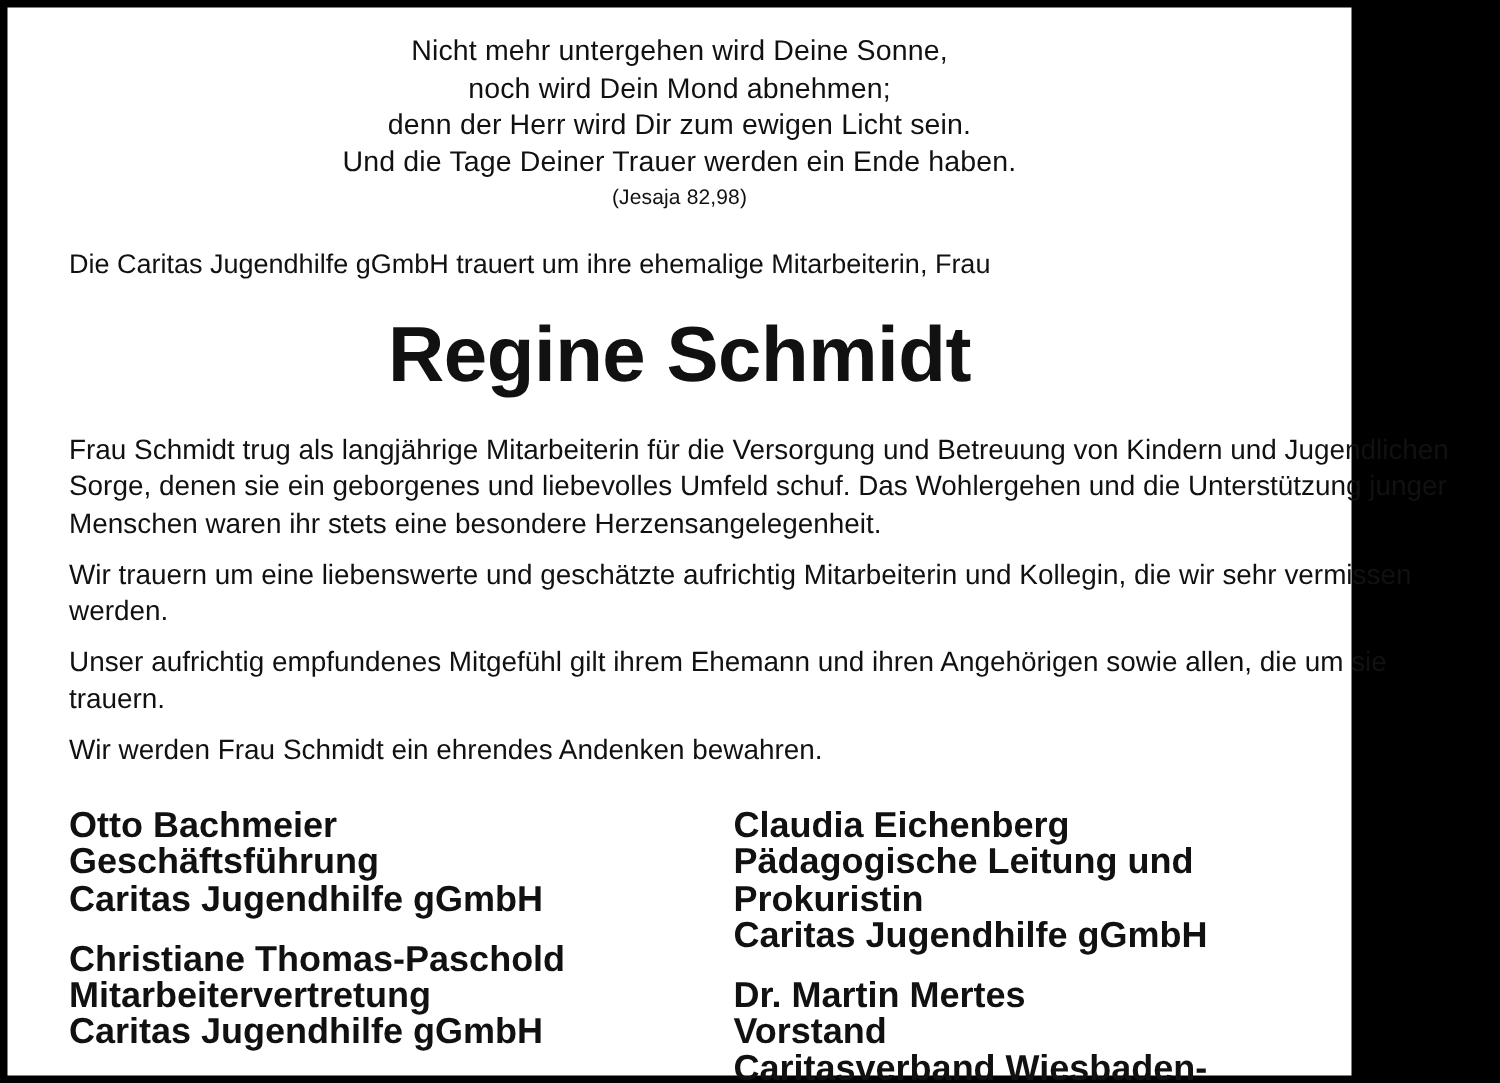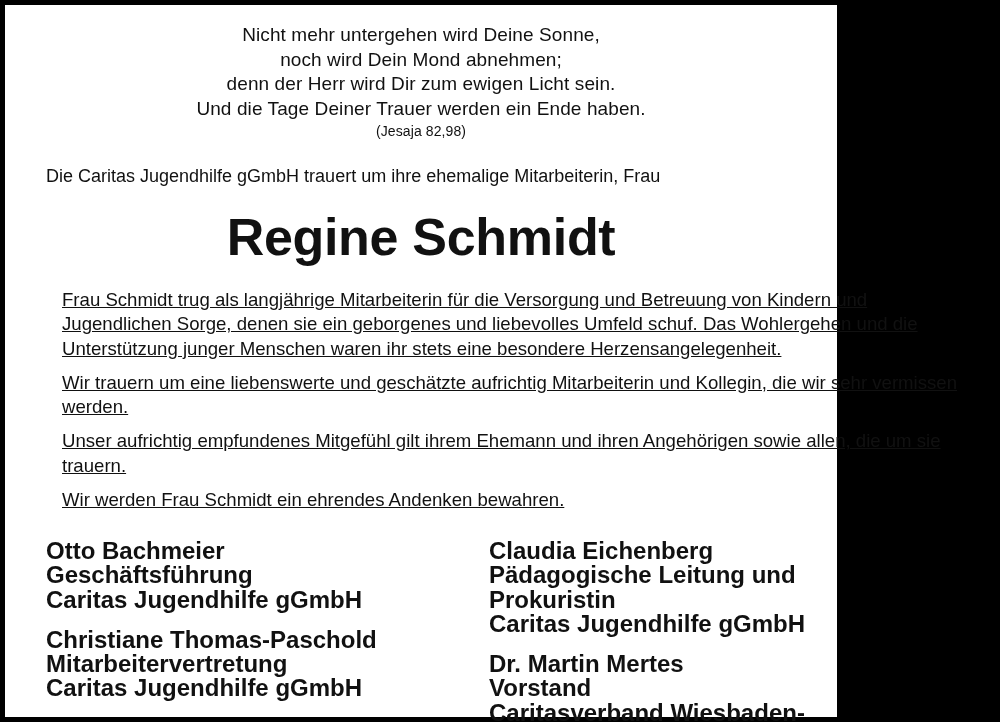--- a/index.html
+++ b/index.html
@@ -9,21 +9,21 @@
     }
     body {
       width: 1000px;
       height: 722px;
       overflow: hidden;
     }
     .page {
       position: absolute;
       left: 5px;
       top: 5px;
-      width: 832px;
+      width: 896px;
       height: 712px;
       background: #ffffff;
       color: #111111;
       font-family: "Liberation Sans", sans-serif;
     }
     .verse {
       position: absolute;
       left: 0;
       top: 18px;
       width: 100%;
@@ -56,22 +56,21 @@
     }
     .body {
       position: absolute;
       left: 41px;
       top: 283px;
       width: 920px;
       font-size: 18.6px;
       line-height: 24.3px;
     }
     .body p {
-      margin: 0 0 10px 16px;
-      text-decoration: underline;
+      margin: 0 0 10px 0;
     }
     .sig {
       position: absolute;
       font-size: 24px;
       font-weight: bold;
       line-height: 24.3px;
     }
     .sig-block {
       margin-bottom: 16px;
     }

